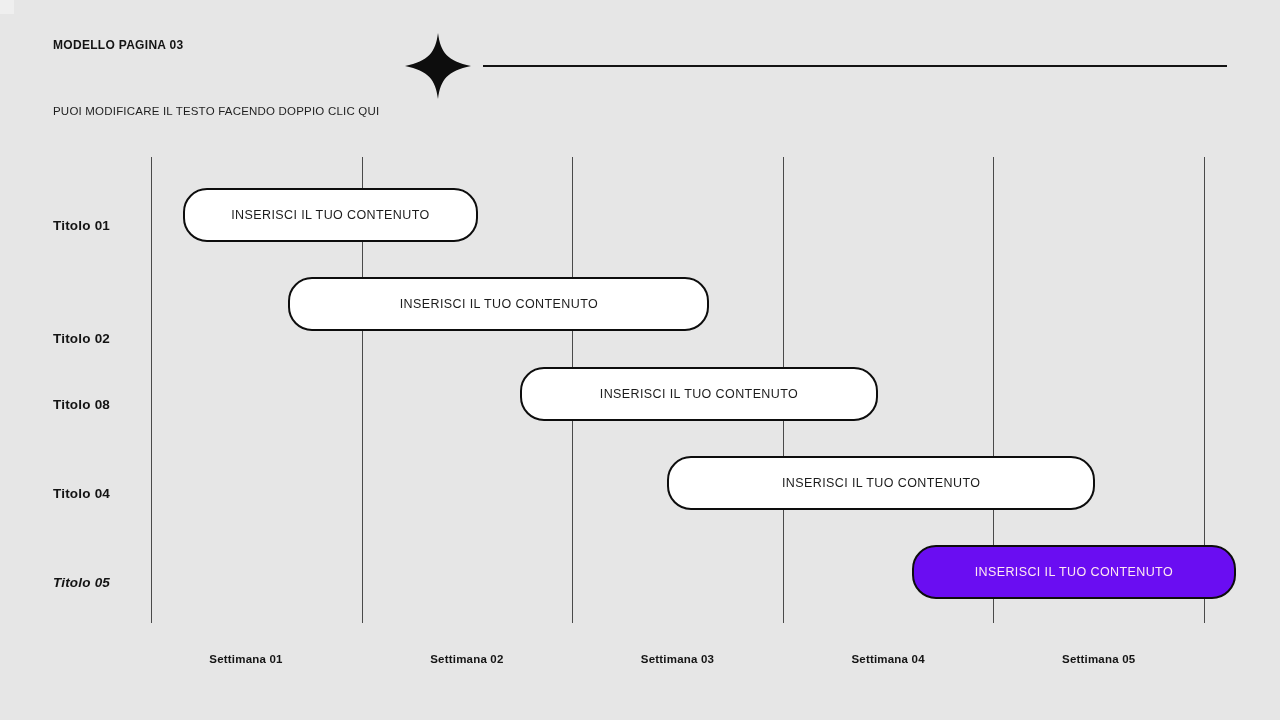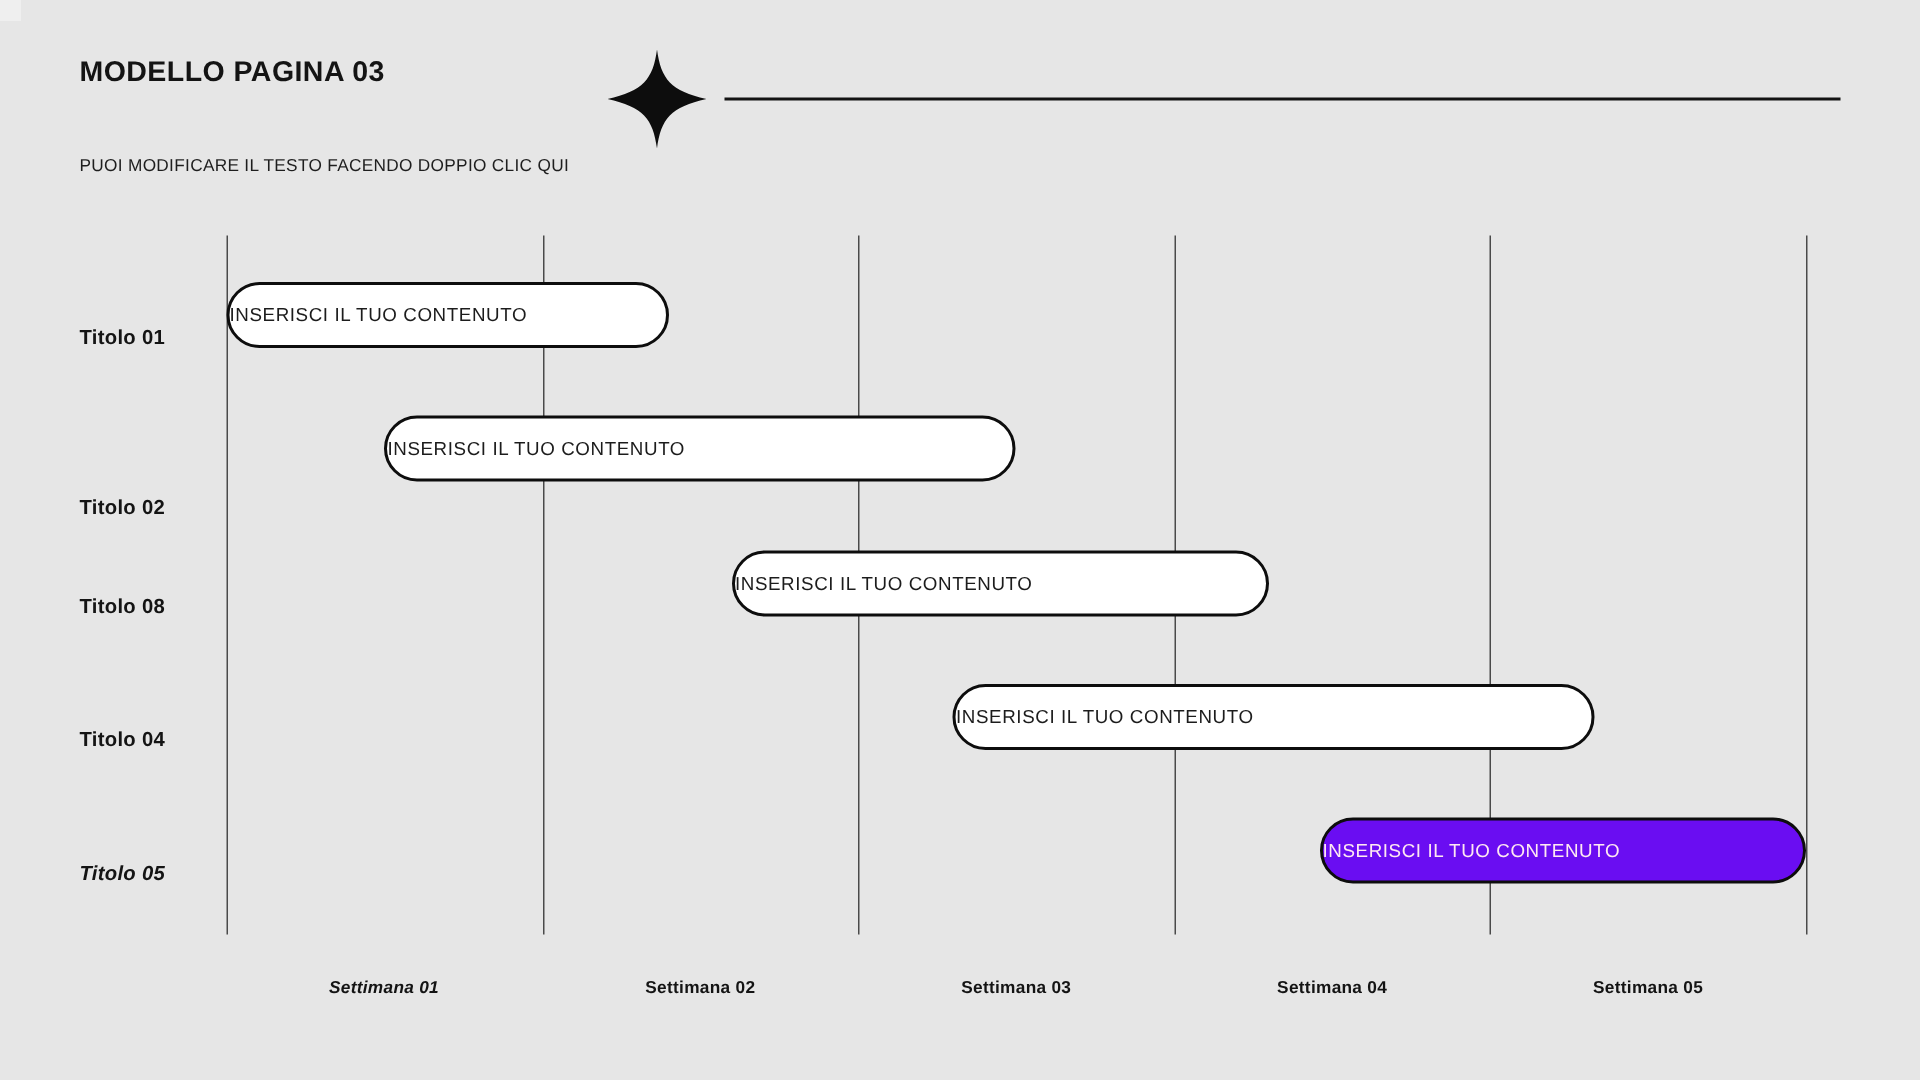--- a/index.html
+++ b/index.html
@@ -5,38 +5,38 @@
   html,body{margin:0;padding:0;}
   body{
     width:1280px;height:720px;position:relative;overflow:hidden;
     background:#e6e6e6;
     font-family:"Liberation Sans","DejaVu Sans",sans-serif;
     color:#171717;
   }
   .corner-mark{position:absolute;left:0;top:0;width:14px;height:14px;background:#efefef;}
   .page-title{
     position:absolute;left:53px;top:38px;
-    font-size:19px;font-weight:800;letter-spacing:.3px;color:#141414;
+    font-size:12px;font-weight:800;letter-spacing:.3px;color:#141414;
   }
   .page-subtitle{
     position:absolute;left:53px;top:77px;
     font-size:11.5px;font-weight:500;letter-spacing:.2px;color:#1e1e1e;margin-top:28px;
   }
   .sparkle{position:absolute;left:404px;top:33px;width:68px;height:66px;}
   .header-rule{position:absolute;left:483px;top:65px;width:744px;height:2px;background:#131313;}
   .gridline{position:absolute;width:1px;background:#4a4a4a;top:157px;height:466px;}
   .row-label{
     position:absolute;left:53px;transform:translateY(-50%);
     font-size:13.5px;font-weight:700;color:#141414;letter-spacing:.2px;
     white-space:nowrap;
   }
   .pill{
-    position:absolute;height:44px;box-sizing:border-box;
+    position:absolute;height:54px;box-sizing:border-box;
     background:#ffffff;border:2.5px solid #0d0d0d;border-radius:24px;
-    display:flex;align-items:center;justify-content:flex-start;
+    display:flex;align-items:center;justify-content:center;margin-left:32px;
   }
   .pill span{
     font-size:12.5px;font-weight:500;letter-spacing:.4px;color:#1c1c1c;
     white-space:nowrap;
   }
   .week-label{
     position:absolute;top:659px;transform:translate(-50%,-50%);
     font-size:11.5px;font-weight:700;color:#141414;letter-spacing:.2px;
     white-space:nowrap;
   }
@@ -82,18 +82,18 @@
   <div class="pill" style="left: 487.96px; width: 358.02px; top: 366.5px; background: rgb(255, 255, 255);">
       <span style="color: rgb(28, 28, 28);">INSERISCI IL TUO CONTENUTO</span>
     </div>
   <div class="pill" style="left: 635.38px; width: 427.518px; top: 455.75px; background: rgb(255, 255, 255);">
       <span style="color: rgb(28, 28, 28);">INSERISCI IL TUO CONTENUTO</span>
     </div>
   <div class="pill" style="left: 879.676px; width: 324.324px; top: 545px; background: rgb(106, 13, 242);">
       <span style="color: rgb(255, 232, 242);">INSERISCI IL TUO CONTENUTO</span>
     </div>
 
-  <div class="week-label" style="left: 256px; font-style: italic;">Settimana 01</div>
+  <div class="week-label" style="left: 246px;">Settimana 01</div>
   <div class="week-label" style="left: 466.9px; text-align: center;">Settimana 02</div>
   <div class="week-label" style="left: 677.5px;">Settimana 03</div>
   <div class="week-label" style="left: 888.1px;">Settimana 04</div>
   <div class="week-label" style="left: 1098.7px;">Settimana 05</div>
 </div>
 
 </body></html>

